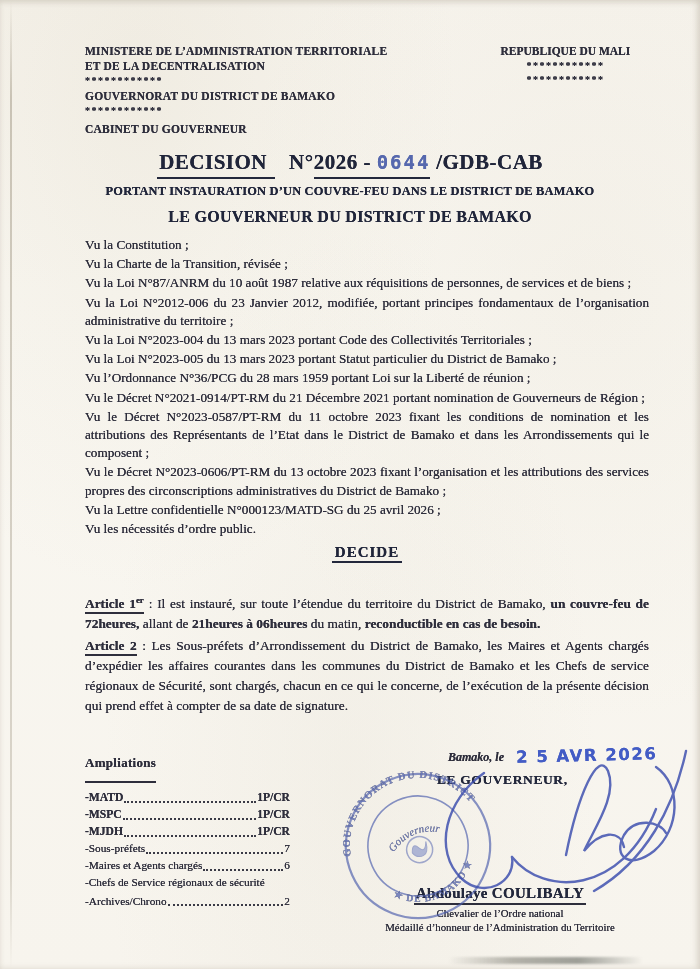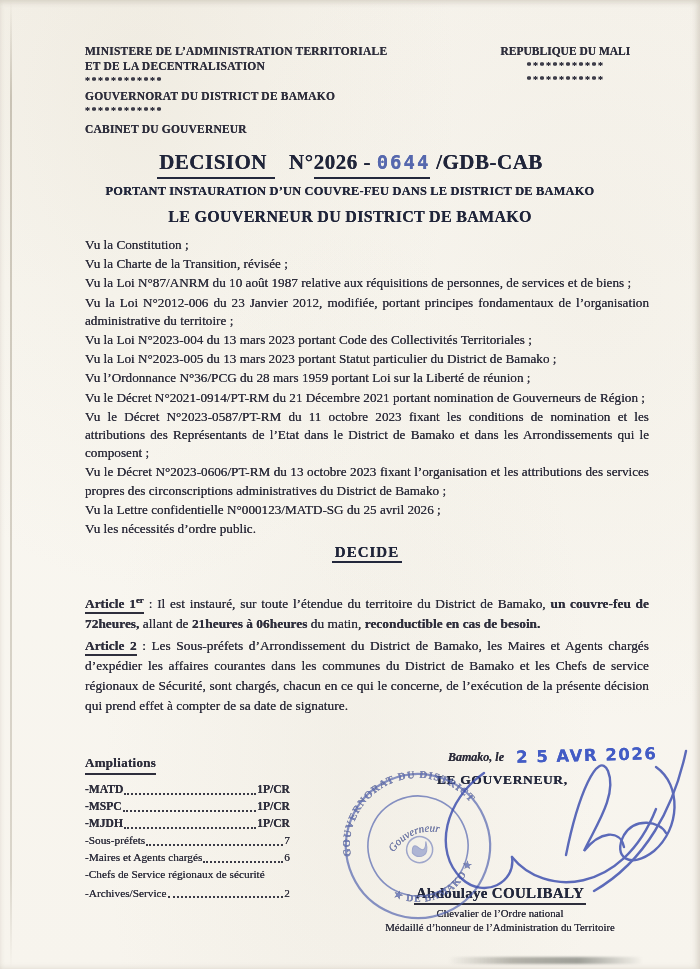--- a/index.html
+++ b/index.html
@@ -39,21 +39,21 @@
   .decide{ text-align:center;font-size:15px;font-weight:bold;letter-spacing:1px;margin-top:5px;color:#20253a;}
   .decide span{border-bottom:2.5px solid #23283c;padding:0 3px 1px;}
   
   .art-section{position:absolute;top:590px;left:85px;width:564px;font-size:13.4px;line-height:20px;text-align:justify;}
   .art-section p{margin:0 0 2px;}
   .art-label{font-weight:bold;border-bottom:2px solid #2e2e3c;padding-bottom:1px;}
   .art-label sup{font-size:9px;}
   .art-b{font-weight:bold;}
   
   .amp-block{position:absolute;left:85px;top:753px;width:250px;}
-  .amp-heading{font-size:13px;font-weight:bold;display:inline-block;border-bottom:2px solid #2e2e3c;padding-bottom:2px;letter-spacing:.3px;}
+  .amp-heading{font-size:13px;font-weight:bold;display:inline-block;border-bottom:2px solid #2e2e3c;padding-bottom:10px;letter-spacing:.3px;}
   .amp-rows{margin-top:7px;}
   .amp-row{display:flex;align-items:flex-end;width:205px;font-size:11.3px;line-height:15.5px;margin-bottom:1.5px;}
   .amp-row.bold{font-weight:bold;font-size:11.6px;}
   .amp-dots{flex:1;border-bottom:2px dotted #3a3a46;margin:0 1px 3px;min-width:8px;}
   .amp-row.plain{width:250px;}
   .amp-row.last{margin-top:3px;}
   
   .place-date{position:absolute;left:448px;top:746px;white-space:nowrap;}
   .place{font-style:italic;font-weight:bold;font-size:12px;}
   .date-stamp{display:inline-block;margin-left:8px;transform:rotate(-1.5deg);
@@ -143,21 +143,21 @@
         </div>
       <div class="amp-row">
           <span class="amp-label">-Maires et Agents chargés</span>
           <span class="amp-dots"></span>
           <span class="amp-value">6</span>
         </div>
       <div class="amp-row plain">
           <span class="amp-label">-Chefs de Service régionaux de sécurité</span>
         </div>
       <div class="amp-row last">
-          <span class="amp-label">-Archives/Service</span>
+          <span class="amp-label">-Archives/Chrono</span>
           <span class="amp-dots"></span>
           <span class="amp-value">2</span>
         </div>
     </div>
   </div>
 
   <div class="place-date">
     <span class="place">Bamako, le</span>
     <span class="date-stamp">2 5 AVR 2026</span>
   </div>

